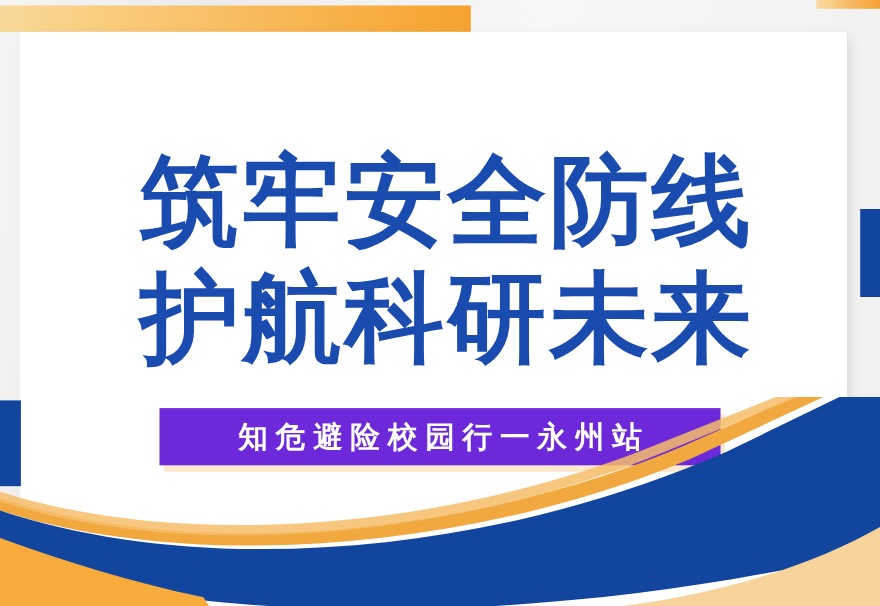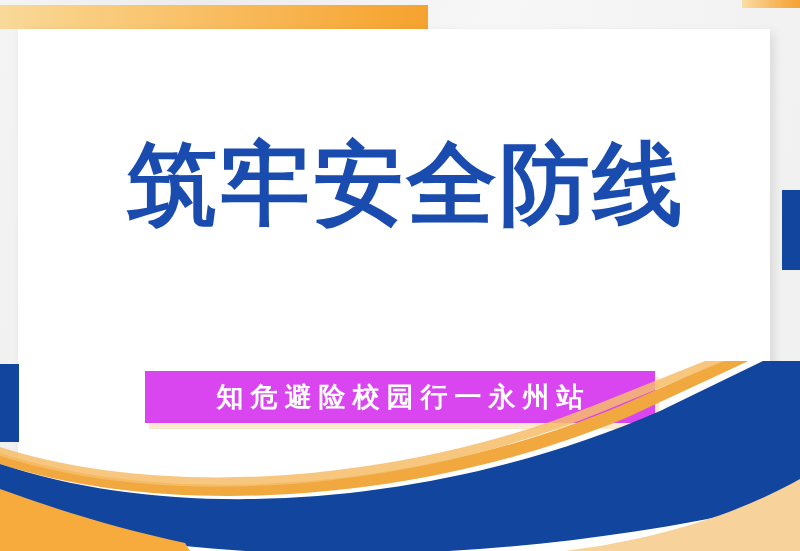--- a/index.html
+++ b/index.html
@@ -97,21 +97,21 @@
     width: 510px;
     height: 52px;
     background: #fbe9cf;
   }
   .subtitle-bar {
     position: absolute;
     left: 0;
     top: 0;
     width: 510px;
     height: 52px;
-    background: #d946ef;
+    background: #6d28d9;
     display: flex;
     align-items: center;
     justify-content: center;
   }
   .subtitle-text {
     color: #ffffff;
     font-size: 27px;
     font-weight: 700;
     letter-spacing: 7px;
     text-indent: 7px;
@@ -139,20 +139,21 @@
   <div class="top-band"></div>
   <div class="top-band-right"></div>
 
   <div class="card"></div>
 
   <div class="side-rect left"></div>
   <div class="side-rect right"></div>
 
   <div class="titles">
     <div class="title-line">筑牢安全防线</div>
+    <div class="title-line">护航科研未来</div>
   </div>
 
   <div class="subtitle-wrap">
     <div class="subtitle-shadow"></div>
     <div class="subtitle-bar">
       <span class="subtitle-text">知危避险校园行一永州站</span>
     </div>
   </div>
 
   <svg class="deco" viewBox="0 0 800 190" preserveAspectRatio="none">

